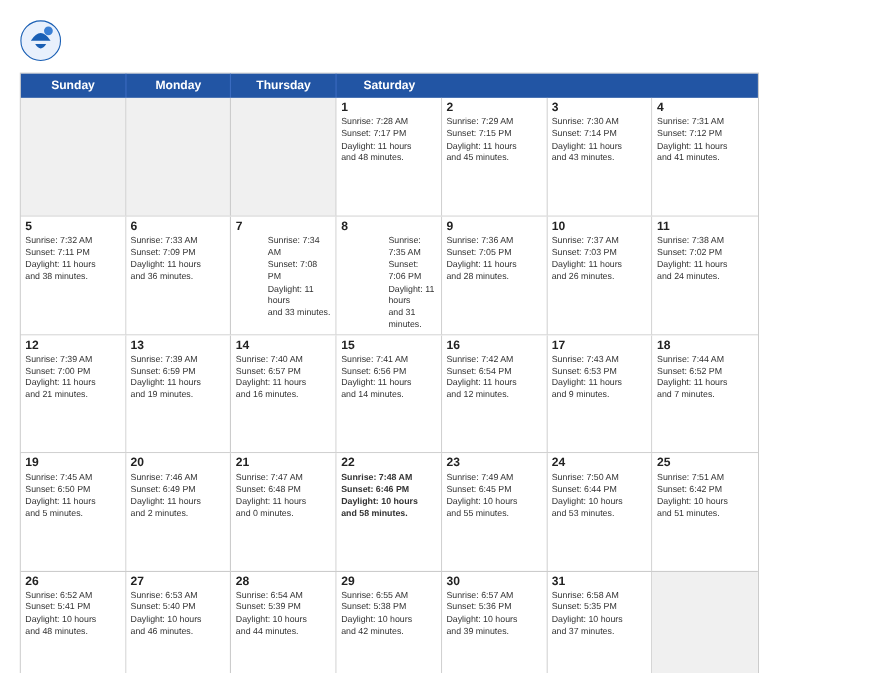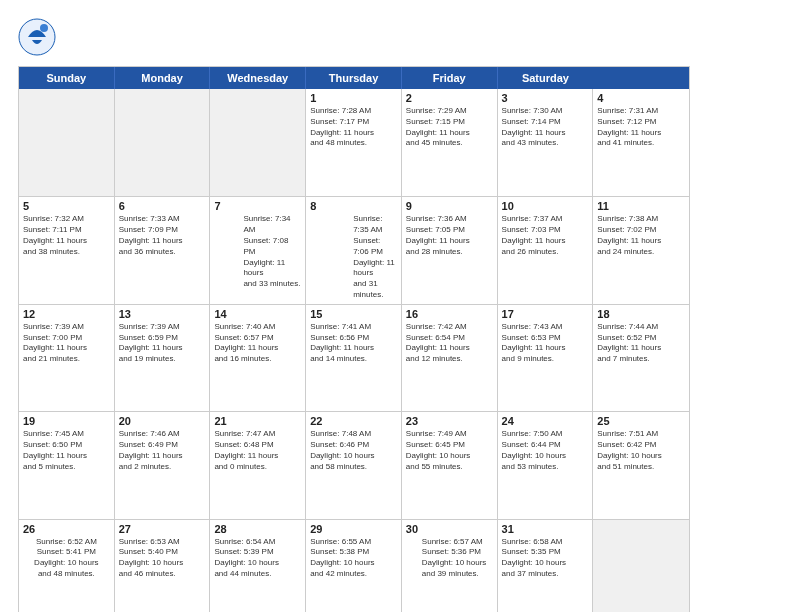--- a/index.html
+++ b/index.html
@@ -136,23 +136,21 @@
     <div class="title-block">
       <div class="month-title"></div>
       <div class="location"></div>
     </div>
   </div>
 
   <div class="calendar">
     <div class="cal-header">
     <div class="cal-header-cell">Sunday</div>
         <div class="cal-header-cell">Monday</div>
-        <div class="cal-header-cell">Wednesday</div>
         <div class="cal-header-cell">Thursday</div>
-        <div class="cal-header-cell">Friday</div>
         <div class="cal-header-cell">Saturday</div>
       </div>
     <div class="cal-body">
     <div class="cal-row">
           <div class="cal-cell shaded empty"></div>
           <div class="cal-cell shaded empty"></div>
           <div class="cal-cell shaded empty"></div>
           <div class="cal-cell">
             <span class="day-num">1</span>
             <div class="cell-text" style="white-space: pre-line;">Sunrise: 7:28 AM
@@ -301,21 +299,21 @@
           </div>
           <div class="cal-cell">
             <span class="day-num">21</span>
             <div class="cell-text" style="white-space: pre-line;">Sunrise: 7:47 AM
 Sunset: 6:48 PM
 Daylight: 11 hours
 and 0 minutes.</div>
           </div>
           <div class="cal-cell">
             <span class="day-num">22</span>
-            <div class="cell-text" style="white-space: pre-line;">Sunrise: 7:48 AM
+            <div class="cell-text" style="white-space: pre-line; font-weight: bold;">Sunrise: 7:48 AM
 Sunset: 6:46 PM
 Daylight: 10 hours
 and 58 minutes.</div>
           </div>
           <div class="cal-cell">
             <span class="day-num">23</span>
             <div class="cell-text" style="white-space: pre-line;">Sunrise: 7:49 AM
 Sunset: 6:45 PM
 Daylight: 10 hours
 and 55 minutes.</div>
@@ -331,21 +329,21 @@
             <span class="day-num">25</span>
             <div class="cell-text" style="white-space: pre-line;">Sunrise: 7:51 AM
 Sunset: 6:42 PM
 Daylight: 10 hours
 and 51 minutes.</div>
           </div>
         </div>
         <div class="cal-row">
           <div class="cal-cell">
             <span class="day-num">26</span>
-            <div class="cell-text" style="white-space: pre-line; text-align: center;">Sunrise: 6:52 AM
+            <div class="cell-text" style="white-space: pre-line;">Sunrise: 6:52 AM
 Sunset: 5:41 PM
 Daylight: 10 hours
 and 48 minutes.</div>
           </div>
           <div class="cal-cell">
             <span class="day-num">27</span>
             <div class="cell-text" style="white-space: pre-line;">Sunrise: 6:53 AM
 Sunset: 5:40 PM
 Daylight: 10 hours
 and 46 minutes.</div>
@@ -359,21 +357,21 @@
           </div>
           <div class="cal-cell">
             <span class="day-num">29</span>
             <div class="cell-text" style="white-space: pre-line;">Sunrise: 6:55 AM
 Sunset: 5:38 PM
 Daylight: 10 hours
 and 42 minutes.</div>
           </div>
           <div class="cal-cell">
             <span class="day-num">30</span>
-            <div class="cell-text" style="white-space: pre-line; margin-left: 16px;">Sunrise: 6:57 AM
+            <div class="cell-text" style="white-space: pre-line;">Sunrise: 6:57 AM
 Sunset: 5:36 PM
 Daylight: 10 hours
 and 39 minutes.</div>
           </div>
           <div class="cal-cell">
             <span class="day-num">31</span>
             <div class="cell-text" style="white-space: pre-line;">Sunrise: 6:58 AM
 Sunset: 5:35 PM
 Daylight: 10 hours
 and 37 minutes.</div>

